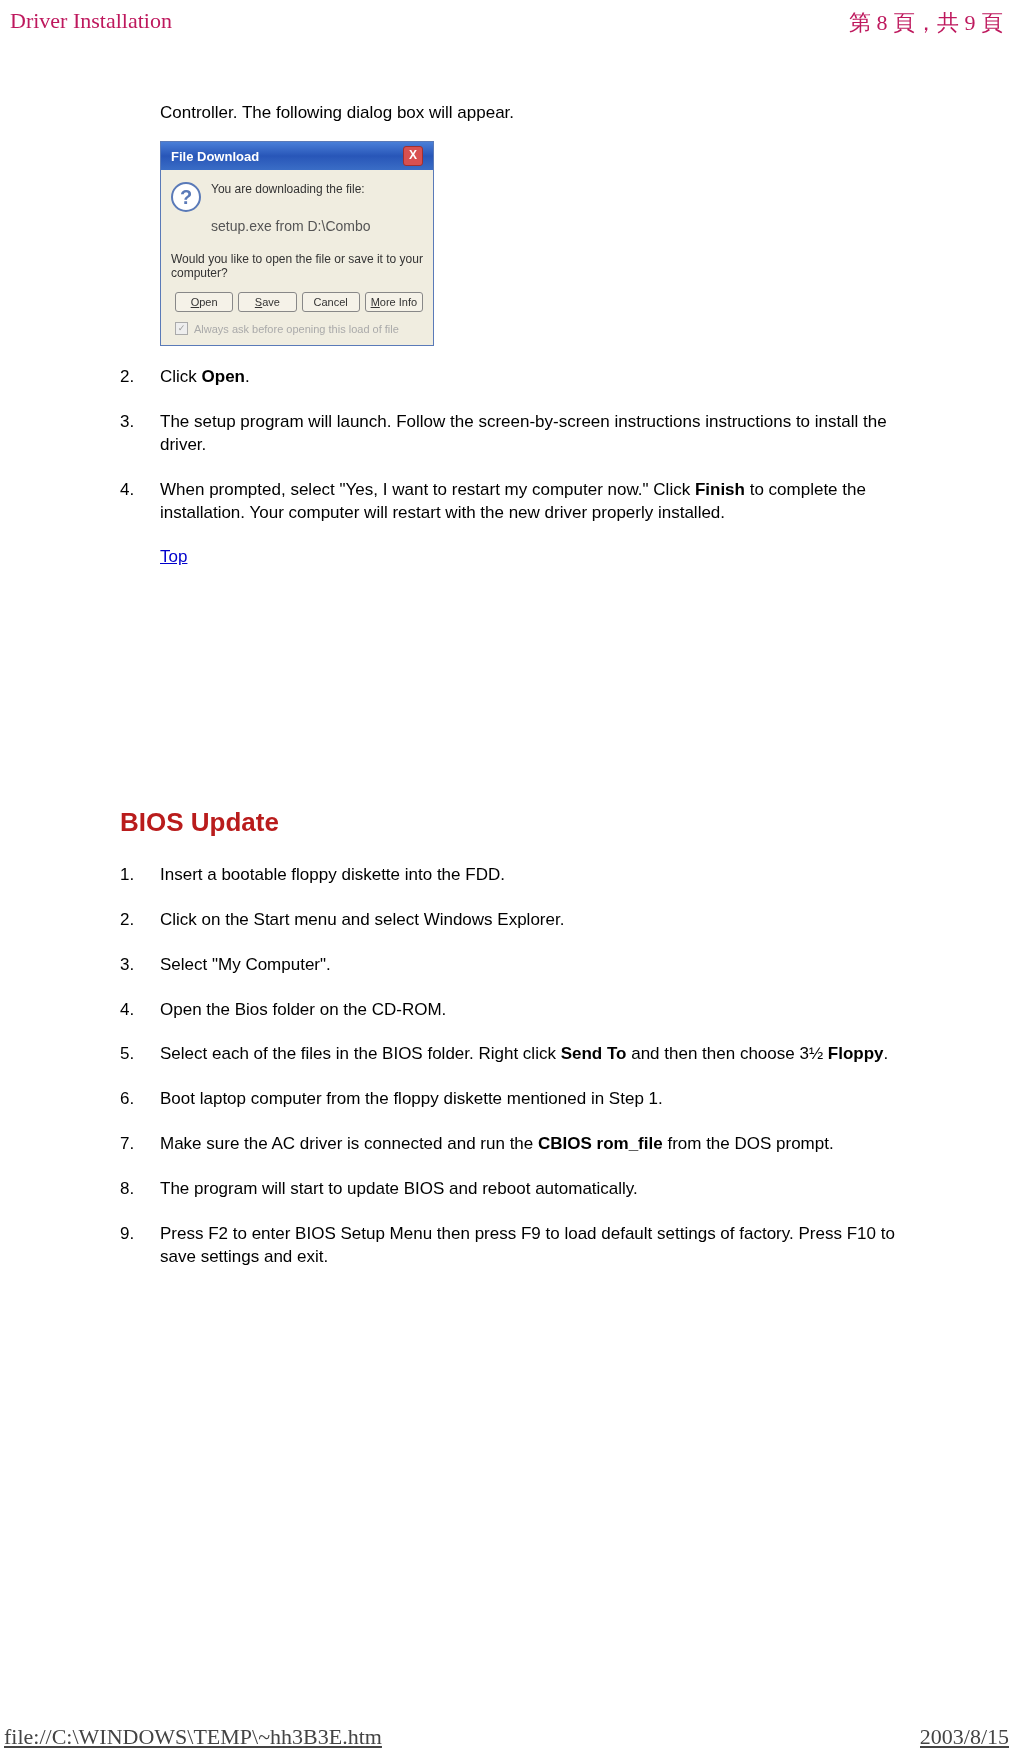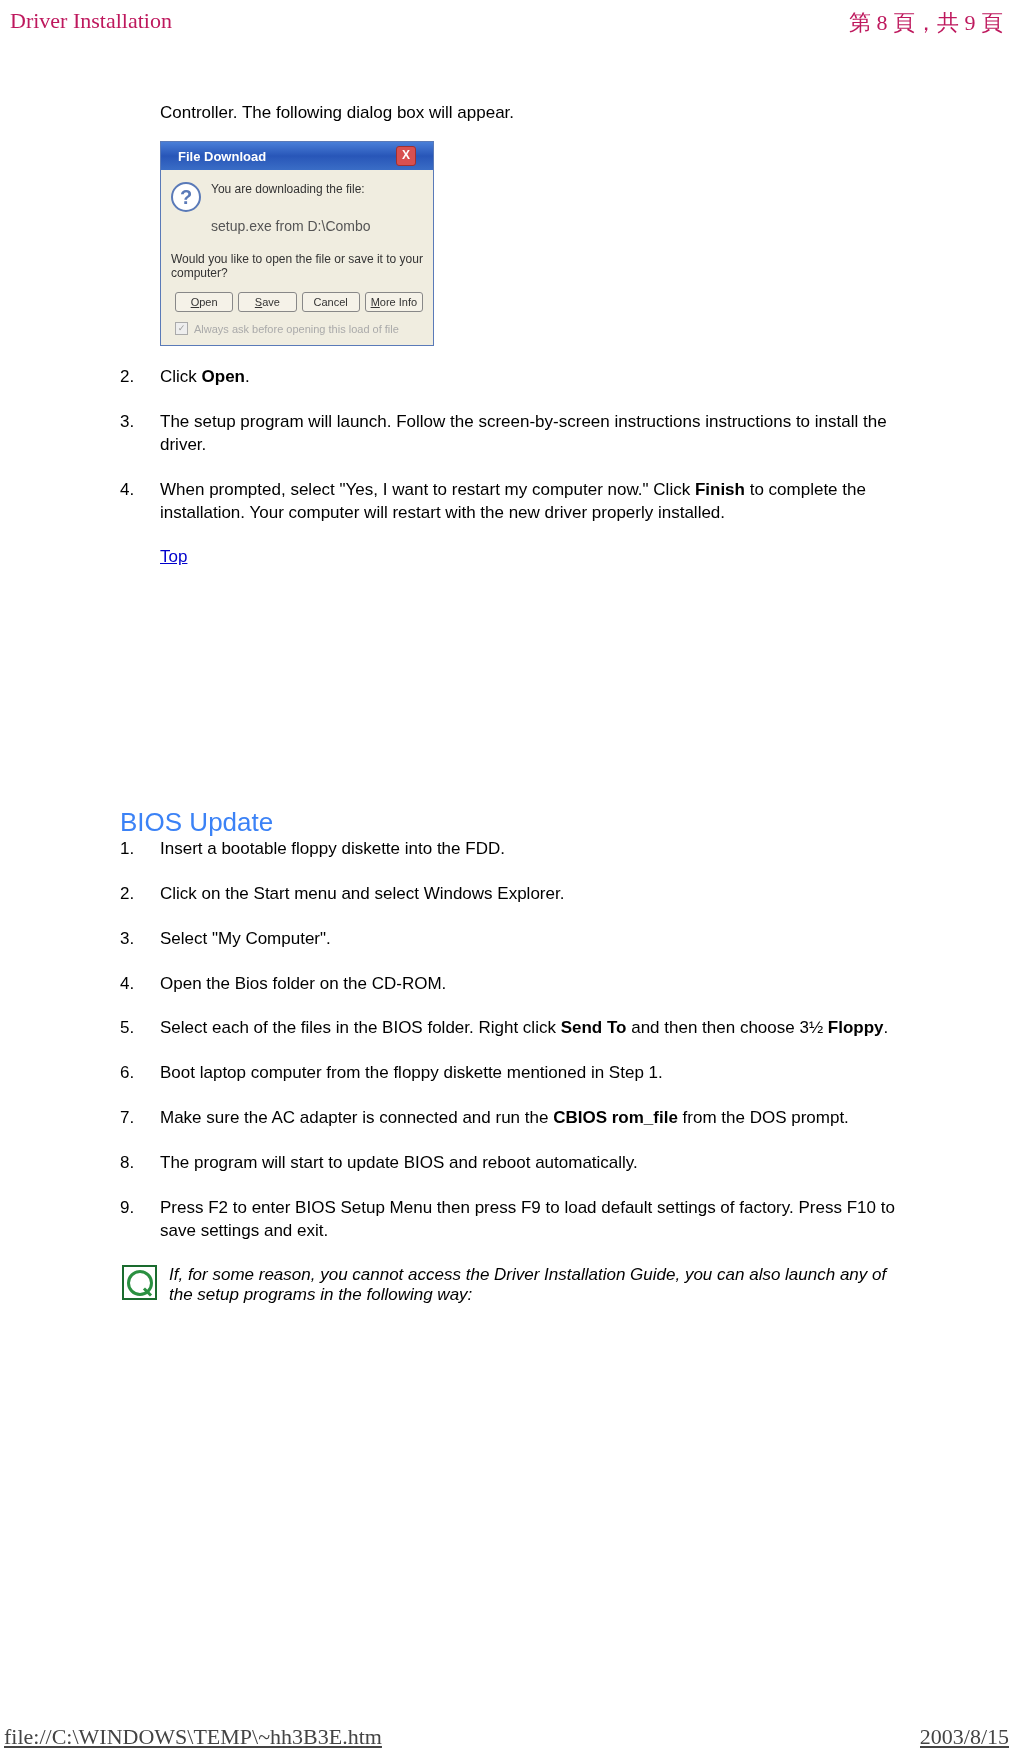--- a/index.html
+++ b/index.html
@@ -41,21 +41,21 @@
       width: 274px;
       border: 1px solid #5a7ab8;
       background: #f0ede0;
       font-family: Tahoma, Arial, sans-serif;
       font-size: 12px;
       color: #333;
     }
     .dialog-titlebar {
       background: linear-gradient(to bottom, #4a7fd8 0%, #2856b8 50%, #3a6dc6 100%);
       color: #fff;
-      padding: 4px 17px;
+      padding: 4px 10px;
       display: flex;
       justify-content: space-between;
       align-items: center;
       font-weight: bold;
       font-size: 13px;
     }
     .dialog-close {
       width: 20px;
       height: 20px;
       background: #d85050;
@@ -153,24 +153,25 @@
     }
     .bold { font-weight: bold; }
     .top-link {
       margin-left: 40px;
       margin-top: 12px;
     }
     .top-link a {
       color: #0000cc;
     }
     .section-heading {
-      color: #3b82f6;
+      color: #b91c1c;
       font-size: 26px;
-      font-weight: normal;
+      font-weight: bold;
       margin-top: 240px;
+      margin-bottom: 26px;
     }
     ol.bios {
       list-style: none;
     }
     ol.bios > li {
       display: flex;
       margin-bottom: 22px;
       line-height: 1.35;
     }
     .note-row {
@@ -307,35 +308,31 @@
     <li>
       <div class="step-num">5.</div>
       <div class="step-body"><span>Select each of the files in the BIOS folder. Right click </span><span class="bold">Send To</span><span> and then then choose 3½ </span><span class="bold">Floppy</span><span>.</span></div>
     </li>
     <li>
       <div class="step-num">6.</div>
       <div class="step-body">Boot laptop computer from the floppy diskette mentioned in Step 1.</div>
     </li>
     <li>
       <div class="step-num">7.</div>
-      <div class="step-body"><span>Make sure the AC adapter is connected and run the </span><span class="bold">CBIOS rom_file</span><span> from the DOS prompt.</span></div>
+      <div class="step-body"><span>Make sure the AC driver is connected and run the </span><span class="bold">CBIOS rom_file</span><span> from the DOS prompt.</span></div>
     </li>
     <li>
       <div class="step-num">8.</div>
       <div class="step-body">The program will start to update BIOS and reboot automatically.</div>
     </li>
     <li>
       <div class="step-num">9.</div>
       <div class="step-body">Press F2 to enter BIOS Setup Menu then press F9 to load default settings of factory. Press F10 to save settings and exit.</div>
     </li>
   </ol>
 
-  <div class="note-row">
-    <div class="note-icon"></div>
-    <div class="note-text">If, for some reason, you cannot access the Driver Installation Guide, you can also launch any of the setup programs in the following way:</div>
-  </div>
 
 </div>
 
 <div class="footer">
   <div class="footer-left">file://C:\WINDOWS\TEMP\~hh3B3E.htm</div>
   <div class="footer-right">2003/8/15</div>
 </div>
 
 </body></html>

